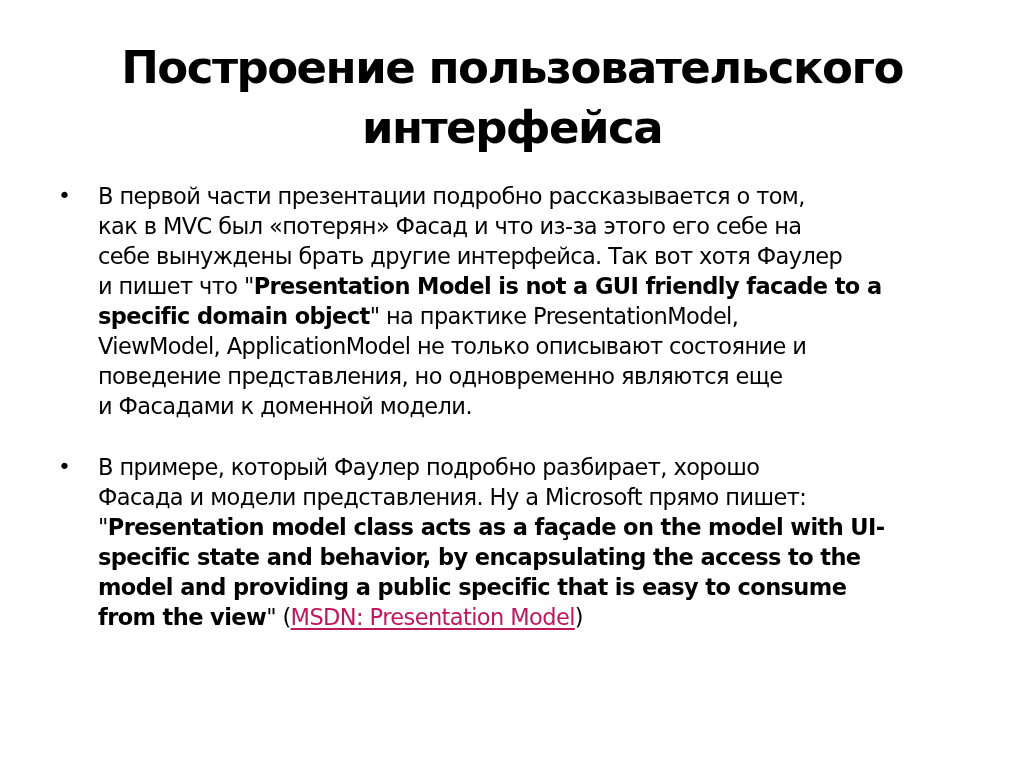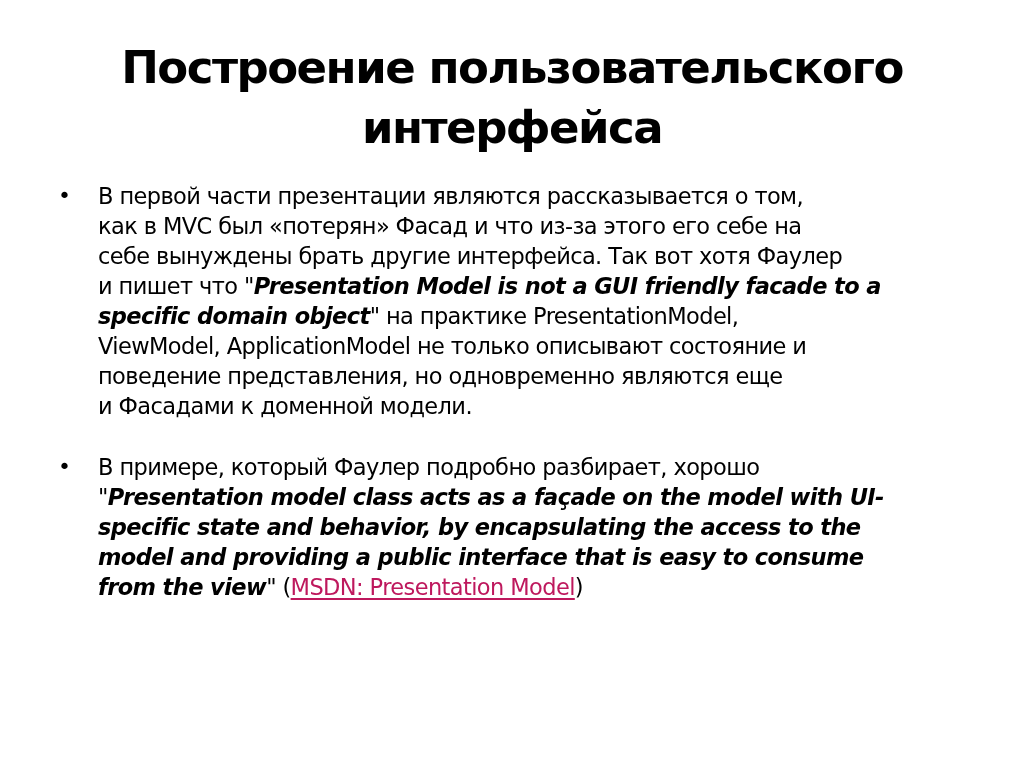--- a/index.html
+++ b/index.html
@@ -62,21 +62,20 @@
       width: 20px;
       font-size: 22px;
       line-height: 30px;
     }
     .bullet-item .line {
       display: block;
       white-space: nowrap;
     }
     .bi {
       font-weight: bold;
-      font-style: italic;
       margin-top: 36px;
     }
     .b { font-weight: normal; }
     a.link {
       color: #be185d;
       text-decoration: underline;
       text-decoration-thickness: 1.5px;
       text-underline-offset: 3px;
     }
   </style>
@@ -85,31 +84,32 @@
 
 <div class="slide">
   <h1 class="title">
     <span>Построение пользовательского</span>
     <span>интерфейса</span>
   </h1>
 
   <div class="body" id="slide-body">
       <div class="bullet-item">
         <span class="bullet-dot">•</span>
-        <span class="line"><span>В первой части презентации являются рассказывается о том,</span></span>
+        <span class="line"><span>В первой части презентации подробно рассказывается о том,</span></span>
         <span class="line"><span>как в MVC был «потерян» Фасад и что из-за этого его себе на</span></span>
         <span class="line"><span>себе вынуждены брать другие интерфейса. Так вот хотя Фаулер</span></span>
         <span class="line"><span>и пишет что "</span><span class="bi">Presentation Model is not a GUI friendly facade to a</span></span>
         <span class="line"><span class="bi">specific domain object</span><span>" на практике PresentationModel,</span></span>
         <span class="line"><span>ViewModel, ApplicationModel не только описывают состояние и</span></span>
         <span class="line"><span>поведение представления, но одновременно являются еще</span></span>
         <span class="line"><span>и </span><span class="b">Фасадами</span><span> к доменной модели.</span></span>
       </div>
       <div class="bullet-item">
         <span class="bullet-dot">•</span>
         <span class="line"><span>В примере, который Фаулер подробно разбирает, хорошо</span></span>
+        <span class="line"><span>Фасада и модели представления. Ну а Microsoft прямо пишет:</span></span>
         <span class="line"><span>"</span><span class="bi">Presentation model class acts as a façade on the model with UI-</span></span>
         <span class="line"><span class="bi">specific state and behavior, by encapsulating the access to the</span></span>
-        <span class="line"><span class="bi">model and providing a public interface that is easy to consume</span></span>
+        <span class="line"><span class="bi">model and providing a public specific that is easy to consume</span></span>
         <span class="line"><span class="bi">from the view</span><span>" (</span><a class="link" href="#">MSDN: Presentation Model</a><span>)</span></span>
       </div>
     </div>
 </div>
 
 </body></html>

